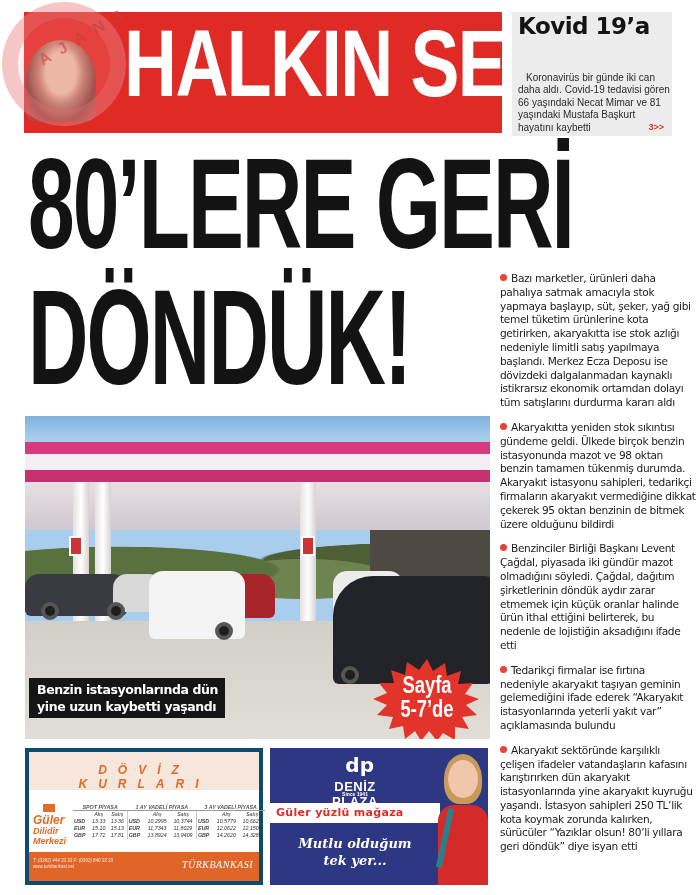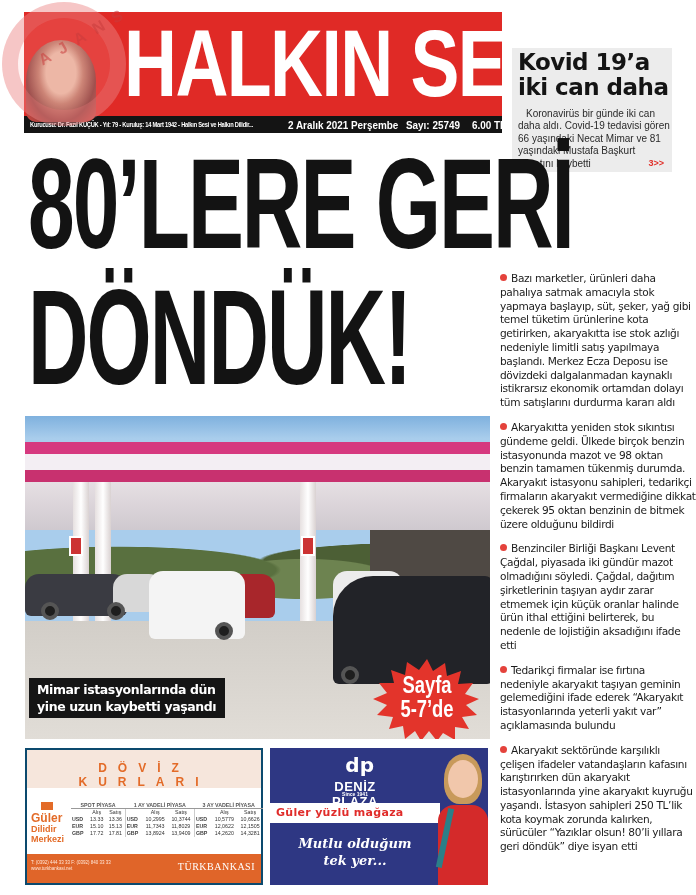--- a/index.html
+++ b/index.html
@@ -19,21 +19,21 @@
   .masthead-price { position: absolute; left: 448px; font-size: 11px; font-weight: 700; transform: scaleX(0.9); transform-origin: left center; }
 
   .portrait { position: absolute; left: 26px; top: 40px; width: 70px; height: 82px; border-radius: 50% 50% 10px 10px;
     background: radial-gradient(ellipse at 50% 40%, #e9b9a4 0 30%, #c27b6a 45%, #8a3c39 70%, #d64a44 100%); }
   .watermark { position: absolute; left: 2px; top: 2px; width: 124px; height: 124px; border-radius: 50%;
     border: 16px solid rgba(230,120,120,0.35); background: rgba(255,180,180,0.18); }
   .watermark-text { position: absolute; left: 16px; top: 12px; width: 90px; text-align: center; color: rgba(200,60,60,0.55);
     font-weight: 700; font-size: 16px; letter-spacing: 10px; transform: rotate(-30deg); }
 
   
-  .kovid { position: absolute; left: 512px; top: 12px; width: 160px; height: 124px; background: #ececec; margin-top: 36px; }
+  .kovid { position: absolute; left: 512px; top: 12px; width: 160px; height: 124px; background: #ececec; }
   .kovid-title { position: absolute; left: 6px; top: 2px; font-size: 23px; font-weight: 700; line-height: 25px; color: #141414; font-family: "DejaVu Sans", sans-serif; letter-spacing: -0.5px; }
   .kovid-body { position: absolute; left: 6px; top: 60px; width: 154px; font-size: 10px; line-height: 12.4px; color: #2a2a2a; text-indent: 8px; }
   .kovid-page { position: absolute; right: 8px; bottom: 4px; color: #e0302a; font-size: 9px; font-weight: 700; }
 
   
   .headline { position: absolute; left: 28px; top: 140px; width: 470px; color: #131313; font-weight: 700;
     font-family: "Liberation Sans", sans-serif; white-space: nowrap; }
   .headline-line1 { position: absolute; left: 0; top: 0; font-size: 128px; line-height: 128px; letter-spacing: -3px; transform: scaleX(0.655); transform-origin: left top; }
   .headline-line2 { position: absolute; left: 0; top: 130px; font-size: 135px; line-height: 135px; letter-spacing: -3px; transform: scaleX(0.62); transform-origin: left top; }
 
@@ -58,21 +58,21 @@
   .starburst { position: absolute; left: 348px; top: 243px; width: 108px; height: 82px; }
   .starburst-text { position: absolute; left: 0; top: 14px; width: 108px; text-align: center; color: #fff; font-weight: 700;
     font-size: 23px; line-height: 24px; transform: scaleX(0.8); }
 
   
   .rcol { position: absolute; left: 500px; top: 272px; width: 196px; font-family: "DejaVu Sans", sans-serif; }
   .bullet-para { font-size: 10.6px; line-height: 13.8px; color: #1c1c1c; letter-spacing: -0.35px; margin-bottom: 11px; }
   .bullet-dot { display: inline-block; width: 7px; height: 7px; border-radius: 50%; background: #e4423b; margin-right: 4px; vertical-align: 1px; }
 
   
-  .doviz { position: absolute; left: 25px; top: 748px; width: 238px; height: 137px; border: 2px solid #0c4a6e; background: #fff; }
+  .doviz { position: absolute; left: 25px; top: 748px; width: 238px; height: 137px; border: 4px solid #0c4a6e; background: #fff; font-style: italic; }
   .doviz-head { position: absolute; left: 0; top: 0; width: 100%; height: 38px; background: #f6e6dc; }
   .doviz-title { position: absolute; left: 0; top: 11px; width: 100%; text-align: center; font-size: 12px; font-weight: 700;
     letter-spacing: 11px; color: #e36b28; }
   .doviz-logo { position: absolute; left: 4px; top: 52px; width: 40px; text-align: left; color: #e36b28; font-size: 9px; line-height: 10px; font-weight: 700; }
   .doviz-logo .super { font-size: 12px; line-height: 12px; }
   .doviz-logo .ico { display: block; width: 12px; height: 8px; background: #e36b28; margin: 0 0 2px 10px; }
   .doviz-table { position: absolute; left: 44px; top: 52px; width: 192px; border-collapse: collapse; font-size: 5.3px; color: #333; }
   .doviz-table th { font-weight: 700; color: #555; text-align: center; padding: 0 1px; border-bottom: 1px solid #999; font-size: 5.3px; }
   .doviz-table td { padding: 0 1px; text-align: center; line-height: 7px; }
   .doviz-table td.cur { font-weight: 700; color: #444; text-align: left; }
@@ -94,36 +94,29 @@
   .girl-hair { position: absolute; left: 6px; top: 4px; width: 38px; height: 50px; border-radius: 50% 50% 40% 40%; background: #c89a5b; }
   .girl-face { position: absolute; left: 10px; top: 10px; width: 30px; height: 38px; border-radius: 50%; background: #f1c7ab; }
   .girl-shirt { position: absolute; left: 0; top: 55px; width: 50px; height: 80px; background: #d42a2a; border-radius: 16px 16px 0 0; }
   .girl-strap { position: absolute; left: 4px; top: 58px; width: 6px; height: 60px; background: #2b7f88; transform: rotate(12deg); }
 </style>
 </head>
 <body>
 
 <div class="masthead">
   <div class="masthead-title">HALKIN SESİ</div>
-  <div class="masthead-bar">
-    <span class="masthead-founder">Kurucusu: Dr. Fazıl KÜÇÜK - Yıl: 79 - Kuruluş: 14 Mart 1942 - Halkın Sesi ve Halkın Dilidir...</span>
-    <span class="masthead-date">2 Aralık 2021 Perşembe</span>
-    <span class="masthead-issue">Sayı: 25749</span>
-    <span class="masthead-price">6.00 TL</span>
-  </div>
 </div>
 <div class="portrait"></div>
 <div class="watermark">
   <div class="watermark-text">AJANS</div>
 </div>
 
 <div class="kovid">
   <div class="kovid-title">
     <div>Kovid 19’a</div>
-    <div>iki can daha</div>
   </div>
   <div class="kovid-body">Koronavirüs bir günde iki can daha aldı. Covid-19 tedavisi gören 66 yaşındaki Necat Mimar ve 81 yaşındaki Mustafa Başkurt hayatını kaybetti</div>
   <div class="kovid-page">3&gt;&gt;</div>
 </div>
 
 <div class="headline">
   <div class="headline-line1">80’LERE GERİ</div>
   <div class="headline-line2">DÖNDÜK!</div>
 </div>
 
@@ -145,38 +138,38 @@
   <div class="car" style="left:196px;top:158px;width:54px;height:44px;background:#a8262b"></div>
   <div class="car" style="left:124px;top:155px;width:96px;height:68px;background:#f4f4f4"></div>
   <div class="car" style="left:308px;top:155px;width:70px;height:52px;background:#ececec"></div>
   <div class="car" style="left:308px;top:160px;width:160px;height:108px;background:#222328;border-radius:40px 8px 6px 6px"></div>
   <div class="wheel" style="left:16px;top:186px"></div>
   <div class="wheel" style="left:82px;top:186px"></div>
   <div class="wheel" style="left:190px;top:206px"></div>
   <div class="wheel" style="left:316px;top:250px"></div>
 
   <div class="photo-caption">
-    <div>Mimar istasyonlarında dün</div>
+    <div>Benzin istasyonlarında dün</div>
     <div>yine uzun kaybetti yaşandı</div>
   </div>
   <div class="starburst">
     <svg width="108" height="82" viewBox="0 0 108 82">
       <polygon fill="#e3342b" points="54,0 60,12 72,4 74,17 88,12 85,25 100,24 92,35 106,40 93,46 104,56 89,58 96,70 82,68 82,81 70,74 64,82 56,72 48,82 42,72 32,80 30,67 16,70 20,58 4,56 14,46 0,40 14,34 6,24 21,24 18,11 32,16 34,3 46,11"></polygon>
     </svg>
     <div class="starburst-text">
       <div>Sayfa</div>
       <div>5-7’de</div>
     </div>
   </div>
 </div>
 
 <div class="rcol">
   <p class="bullet-para"><span class="bullet-dot"></span><span>Bazı marketler, ürünleri daha pahalıya satmak amacıyla stok yapmaya başlayıp, süt, şeker, yağ gibi temel tüketim ürünlerine kota getirirken, akaryakıtta ise stok azlığı nedeniyle limitli satış yapılmaya başlandı. Merkez Ecza Deposu ise dövizdeki dalgalanmadan kaynaklı istikrarsız ekonomik ortamdan dolayı tüm satışlarını durdurma kararı aldı</span></p>
   <p class="bullet-para"><span class="bullet-dot"></span><span>Akaryakıtta yeniden stok sıkıntısı gündeme geldi. Ülkede birçok benzin istasyonunda mazot ve 98 oktan benzin tamamen tükenmiş durumda. Akaryakıt istasyonu sahipleri, tedarikçi firmaların akaryakıt vermediğine dikkat çekerek 95 oktan benzinin de bitmek üzere olduğunu bildirdi</span></p>
-  <p class="bullet-para"><span class="bullet-dot"></span><span>Benzinciler Birliği Başkanı Levent Çağdal, piyasada iki gündür mazot olmadığını söyledi. Çağdal, dağıtım şirketlerinin taşıyan aydır zarar etmemek için küçük oranlar halinde ürün ithal ettiğini belirterek, bu nedenle de lojistiğin aksadığını ifade etti</span></p>
+  <p class="bullet-para"><span class="bullet-dot"></span><span>Benzinciler Birliği Başkanı Levent Çağdal, piyasada iki gündür mazot olmadığını söyledi. Çağdal, dağıtım şirketlerinin döndük aydır zarar etmemek için küçük oranlar halinde ürün ithal ettiğini belirterek, bu nedenle de lojistiğin aksadığını ifade etti</span></p>
   <p class="bullet-para"><span class="bullet-dot"></span><span>Tedarikçi firmalar ise fırtına nedeniyle akaryakıt taşıyan geminin gelemediğini ifade ederek “Akaryakıt istasyonlarında yeterli yakıt var” açıklamasında bulundu</span></p>
   <p class="bullet-para"><span class="bullet-dot"></span><span>Akaryakıt sektöründe karşılıklı çelişen ifadeler vatandaşların kafasını karıştırırken dün akaryakıt istasyonlarında yine akaryakıt kuyruğu yaşandı. İstasyon sahipleri 250 TL’lik kota koymak zorunda kalırken, sürücüler “Yazıklar olsun! 80’li yıllara geri döndük” diye isyan etti</span></p>
 </div>
 
 <div class="doviz">
   <div class="doviz-head">
     <div class="doviz-title">DÖVİZ KURLARI</div>
   </div>
   <div class="doviz-logo">
     <span class="ico"></span>

